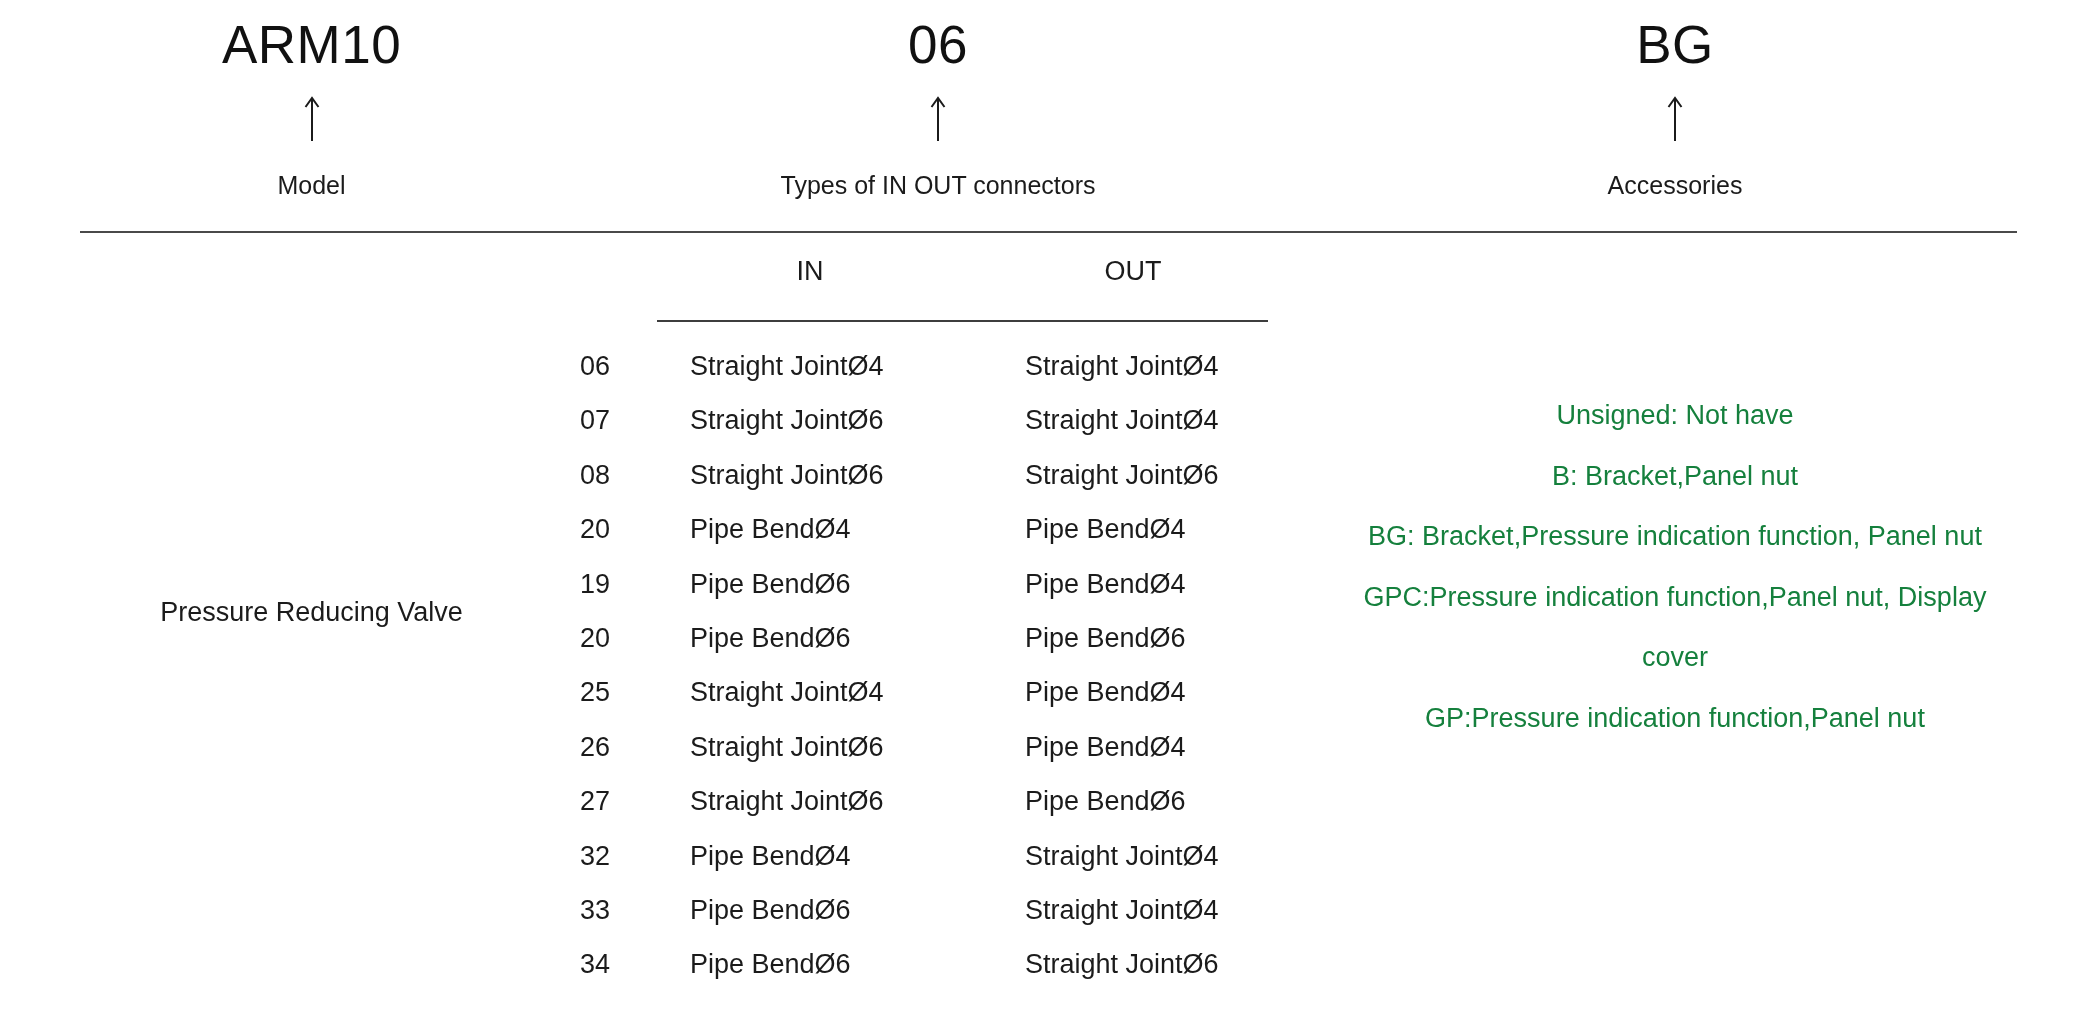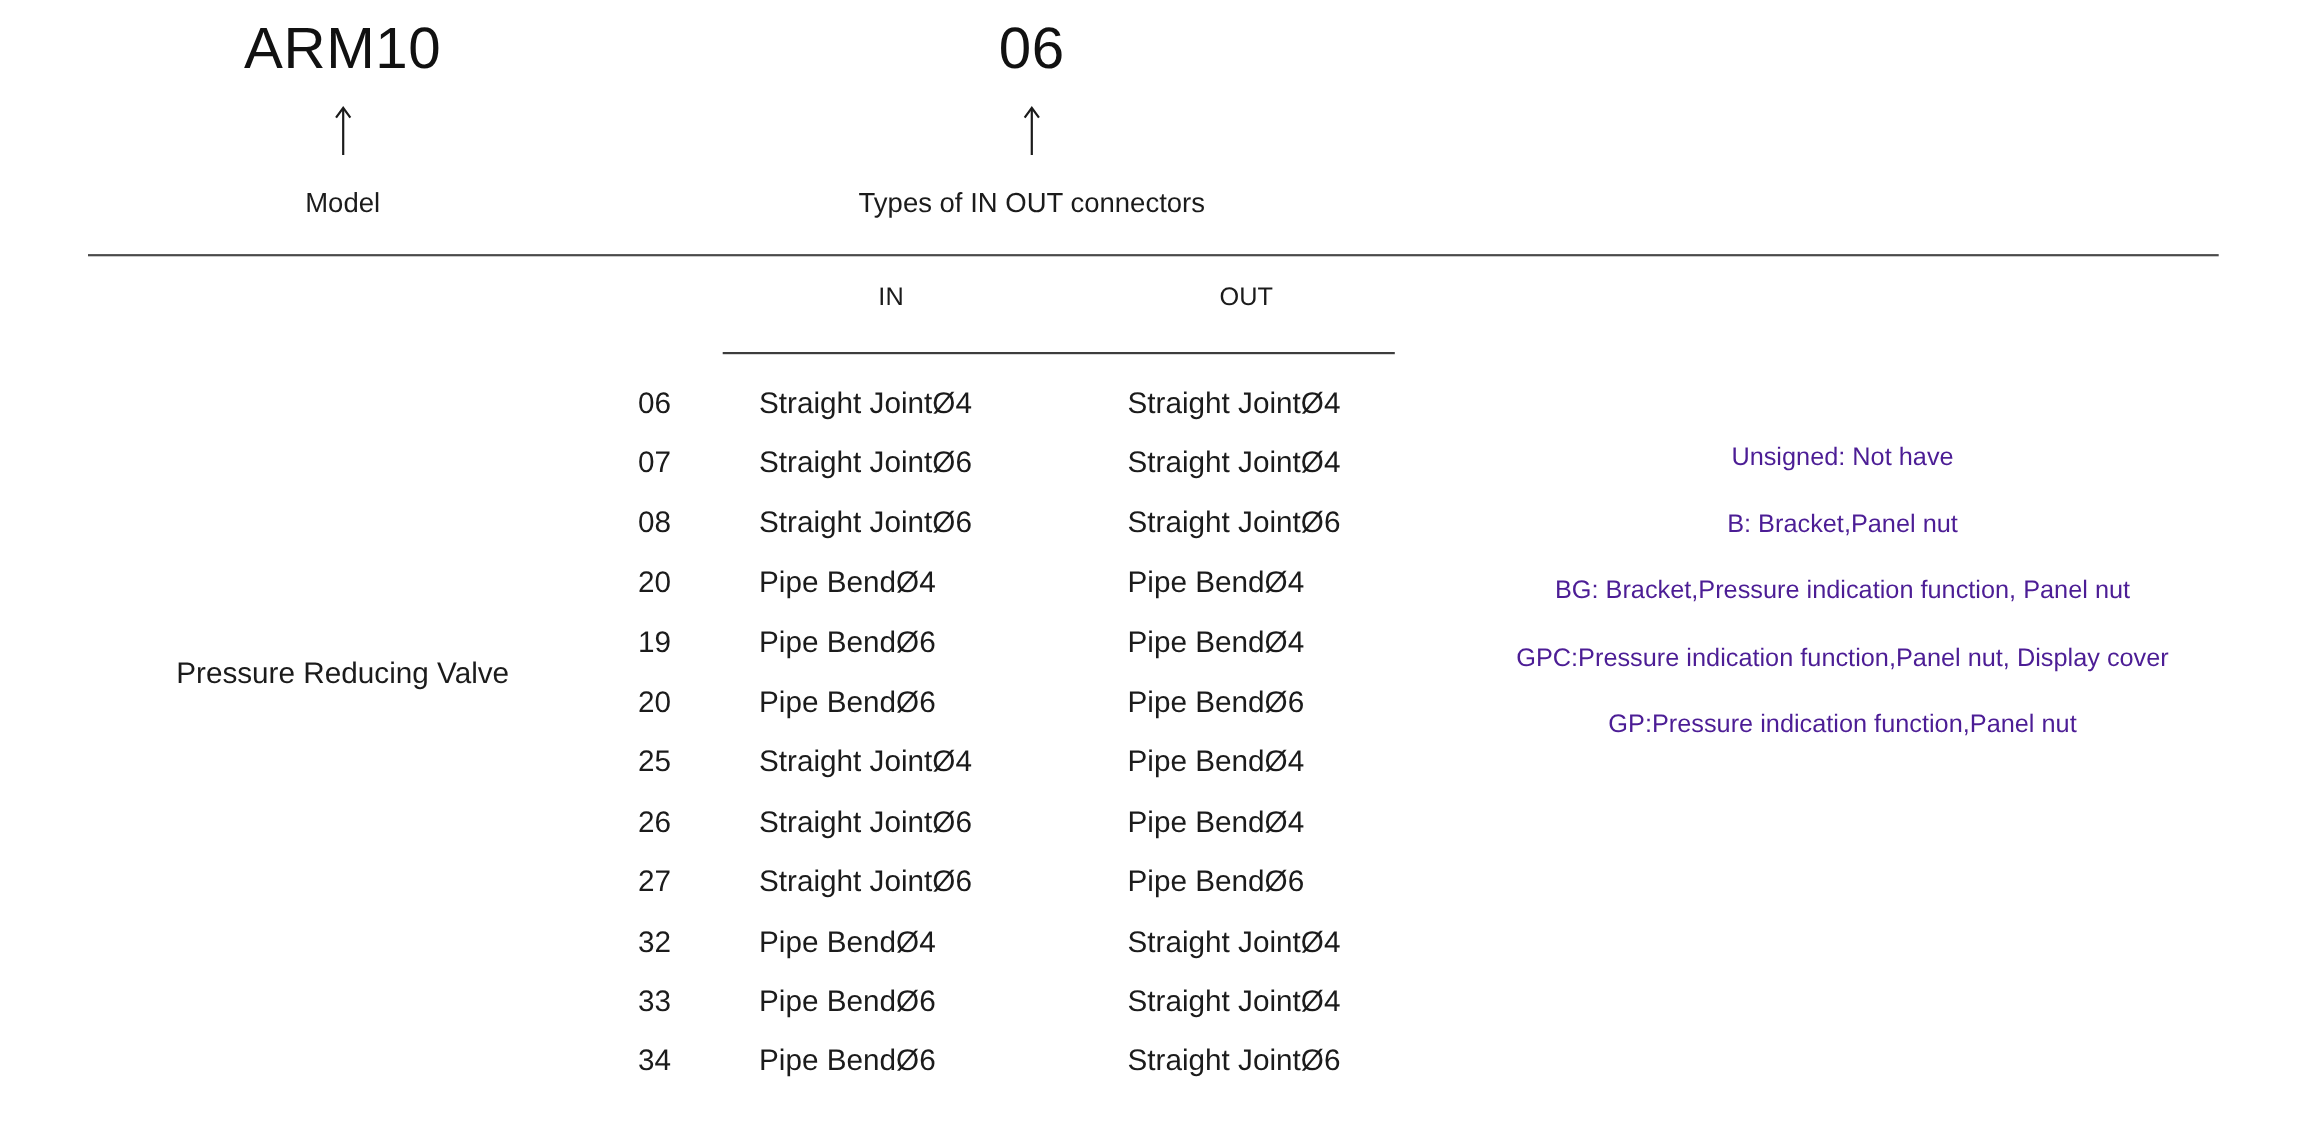--- a/index.html
+++ b/index.html
@@ -93,21 +93,21 @@
     font-size: 27px;
     line-height: 1.2;
     color: #1b1b1b;
     white-space: nowrap;
   }
 
   
   .io-head {
     position: absolute;
     top: 258px;
-    font-size: 23px;
+    font-size: 27px;
     line-height: 1;
     color: #1b1b1b;
     text-align: center;
   }
   .io-head.in  { left: 690px;  width: 240px; }
   .io-head.out { left: 1025px; width: 216px; }
 
   .io-table {
     position: absolute;
     left: 0;
@@ -132,23 +132,23 @@
 
   
   .acc-body {
     position: absolute;
     left: 1333px;
     top: 385px;
     width: 684px;
     text-align: center;
   }
   .acc-line {
-    font-size: 23px;
+    font-size: 27px;
     line-height: 60.5px;
-    color: #4c1d95;
+    color: #15803d;
     white-space: nowrap;
   }
   .acc-line.wrap { white-space: normal; }
 </style>
 </head>
 <body>
 
 <div class="sheet">
 
   <div class="code-row">
@@ -168,20 +168,30 @@
       <div class="code-value">06</div>
       <div class="code-arrow">
         <svg width="20" height="46" viewBox="0 0 20 46" aria-hidden="true">
           <line x1="10" y1="46" x2="10" y2="4" stroke="#1b1b1b" stroke-width="2"></line>
           <polyline points="3.5,12 10,3 16.5,12" fill="none" stroke="#1b1b1b" stroke-width="2"></polyline>
         </svg>
       </div>
       <div class="code-label">Types of IN OUT connectors</div>
     </div>
 
+    <div class="code-col accessory">
+      <div class="code-value">BG</div>
+      <div class="code-arrow">
+        <svg width="20" height="46" viewBox="0 0 20 46" aria-hidden="true">
+          <line x1="10" y1="46" x2="10" y2="4" stroke="#1b1b1b" stroke-width="2"></line>
+          <polyline points="3.5,12 10,3 16.5,12" fill="none" stroke="#1b1b1b" stroke-width="2"></polyline>
+        </svg>
+      </div>
+      <div class="code-label">Accessories</div>
+    </div>
 
   </div>
 
   <div class="rule-main"></div>
   <div class="rule-sub"></div>
 
   <div class="model-body">Pressure Reducing Valve</div>
 
   <div class="io-head in">IN</div>
   <div class="io-head out">OUT</div>

